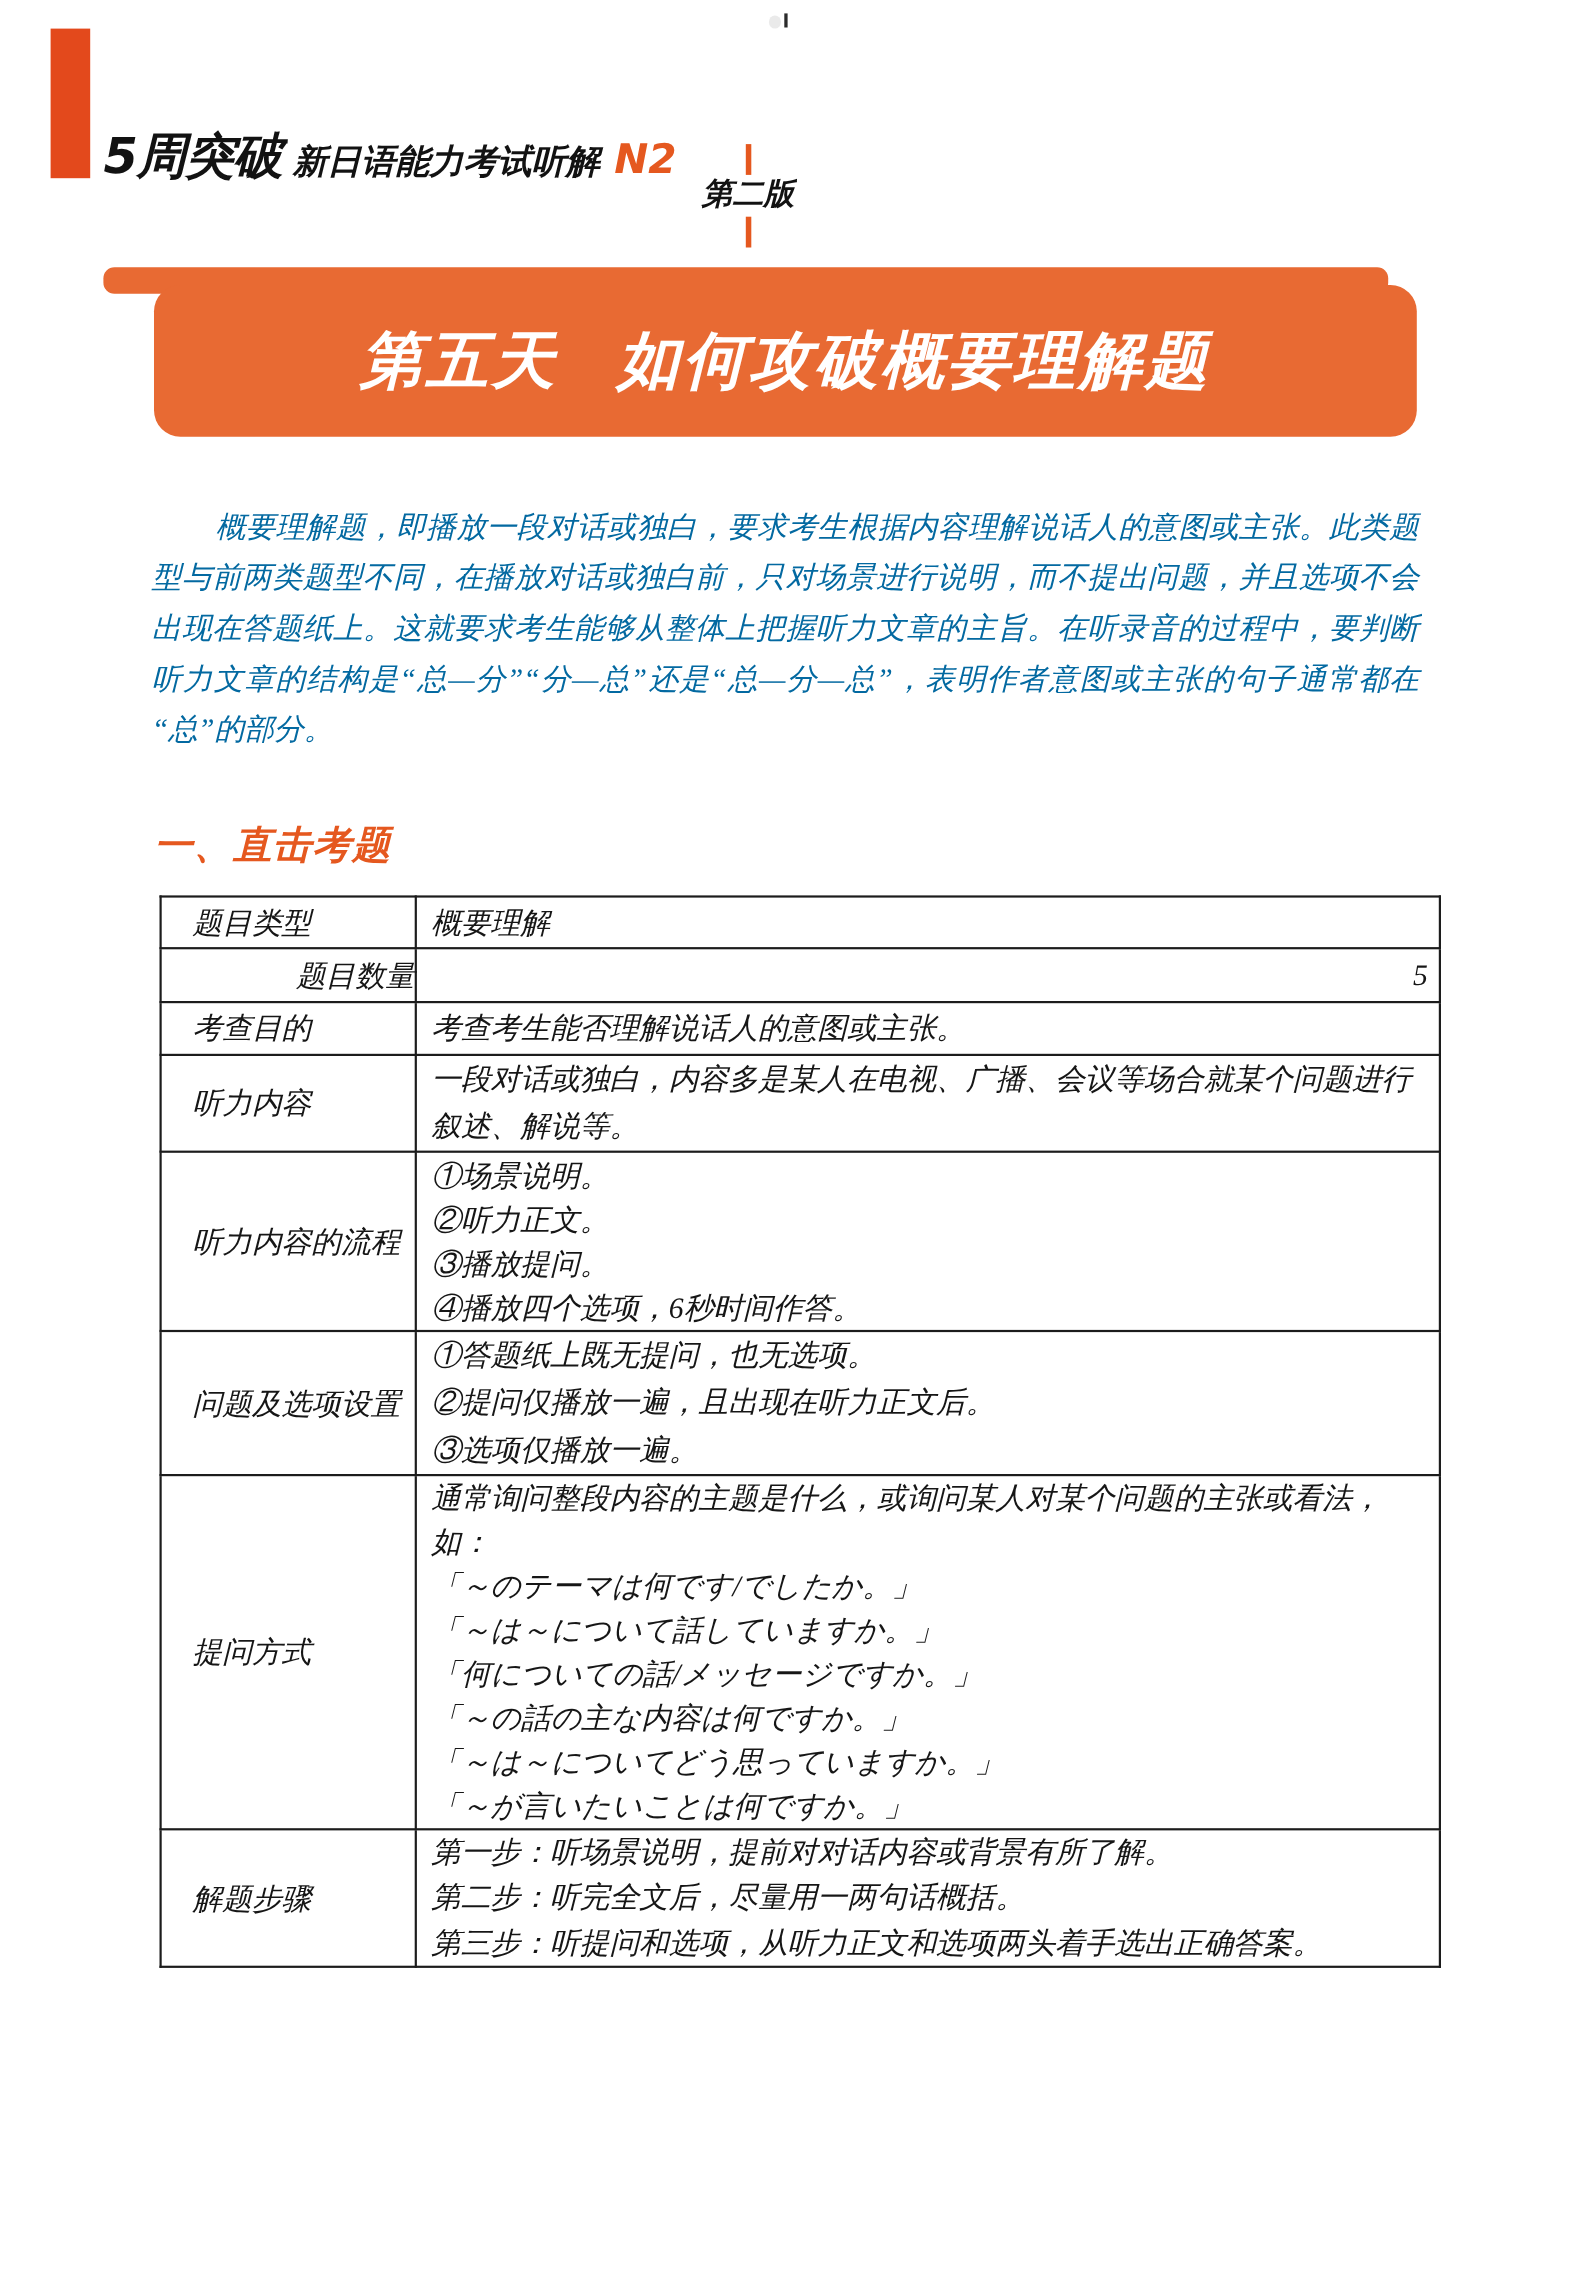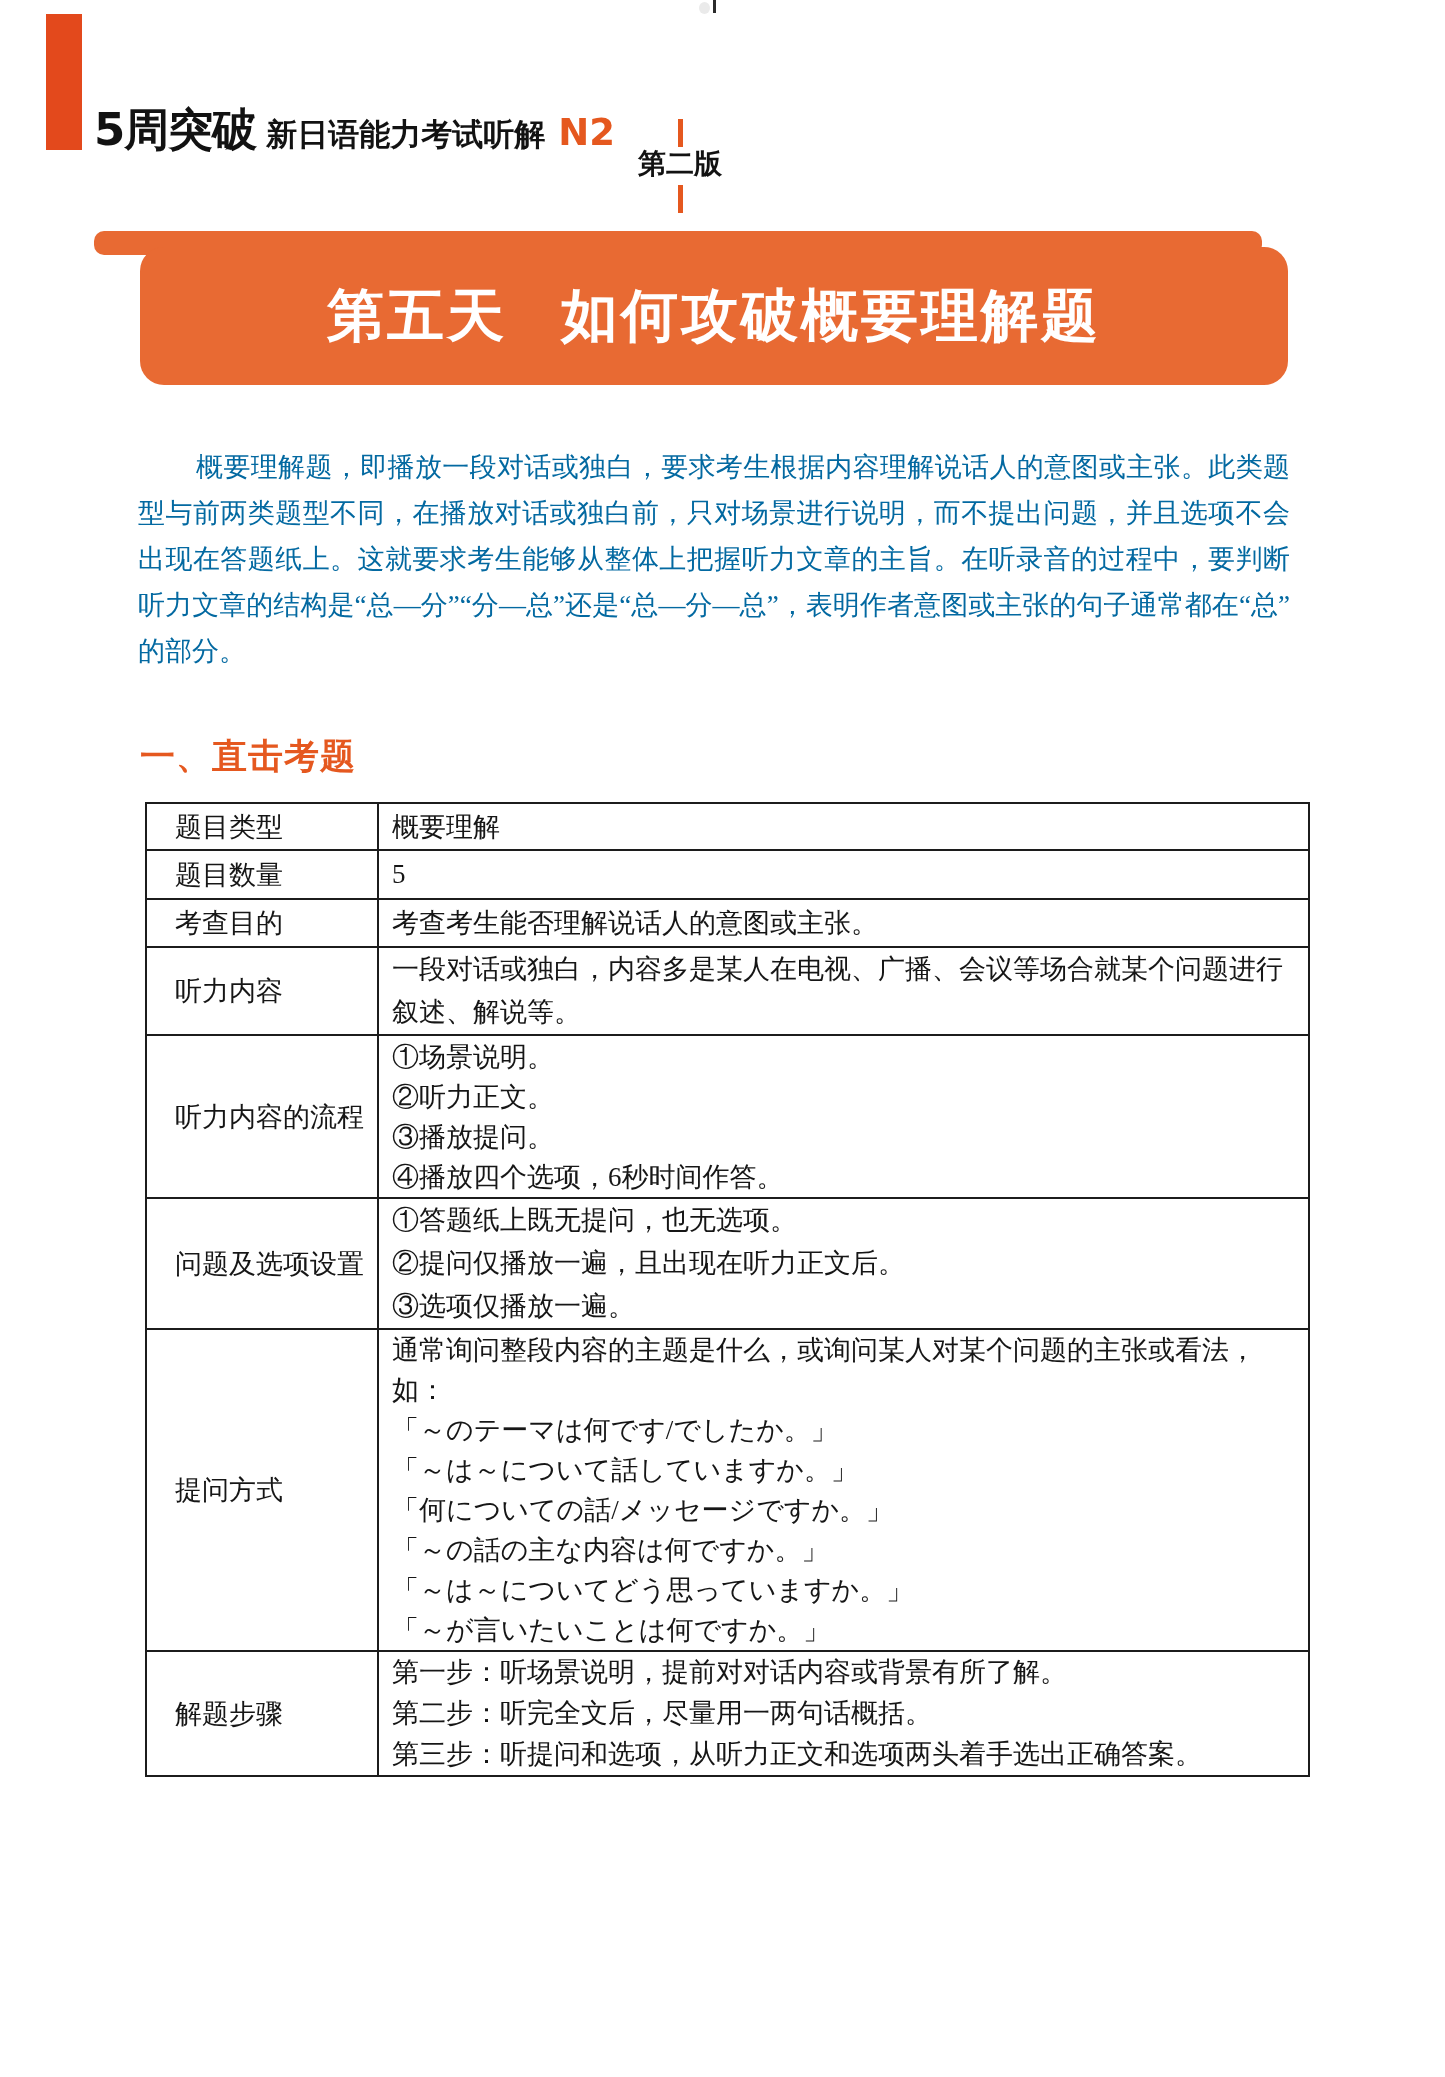--- a/index.html
+++ b/index.html
@@ -5,21 +5,21 @@
   :root{
     --accent:#e5581f;
     --banner:#e86a33;
     --sidebar-bar:#e3491c;
     --footer-bar:#ef8a4f;
     --text:#1a1a1a;
   }
   *{margin:0;padding:0;box-sizing:border-box;}
   html,body{background:#ffffff;}
   body{font-family:"Liberation Serif","DejaVu Serif",serif;color:var(--text);}
-  .page{position:relative;width:1445px;height:1988px;background:#fff;overflow:hidden;margin:0 auto;}
+  .page{position:relative;width:1445px;height:1988px;background:#fff;overflow:hidden;margin:12px auto;font-style:italic;}
 
   
   .print-tick{position:absolute;left:713px;top:0;width:3px;height:13px;background:#2b2b2b;}
   .print-smudge{position:absolute;left:699px;top:2px;width:11px;height:12px;background:#d9d9d9;opacity:.55;border-radius:50%;}
 
   
   .side-bar{position:absolute;left:46px;top:14px;width:36px;height:136px;background:var(--sidebar-bar);}
 
   
   .brand{position:absolute;left:94px;top:100px;display:flex;align-items:baseline;white-space:nowrap;
@@ -45,21 +45,21 @@
   
   .section-title{position:absolute;left:140px;top:733px;
          font-family:"DejaVu Sans","Liberation Sans",sans-serif;font-weight:bold;
          font-size:35px;color:var(--accent);letter-spacing:1px;}
 
   
   table.exam{position:absolute;left:145px;top:802px;width:1163px;border-collapse:collapse;table-layout:fixed;}
   table.exam td{border:2px solid #1c1c1c;vertical-align:middle;font-size:27px;color:#161616;}
   td.lbl{padding-left:28px;}
   td.cnt{padding-left:13px;padding-right:10px;}
-  tr.r1{height:47px;} tr.r2{height:49px;} tr.r3{height:48px;} tr.r4{height:87px;}
+  tr.r1{height:47px;} tr.r2{height:49px;text-align:right;} tr.r3{height:48px;} tr.r4{height:87px;}
   tr.r5{height:163px;} tr.r6{height:129px;} tr.r7{height:282px;} tr.r8{height:125px;}
   tr.r4 td.cnt{line-height:43px;}
   tr.r5 td.cnt div{line-height:40px;}
   tr.r6 td.cnt div{line-height:43px;}
   tr.r7 td.cnt div{line-height:40px;}
   tr.r8 td.cnt div{line-height:41px;}
 
   
   .footer-bar{position:absolute;left:689px;top:1991px;width:51px;height:9px;background:var(--footer-bar);}
   .page-number{position:absolute;left:664px;top:2006px;width:100px;text-align:center;

